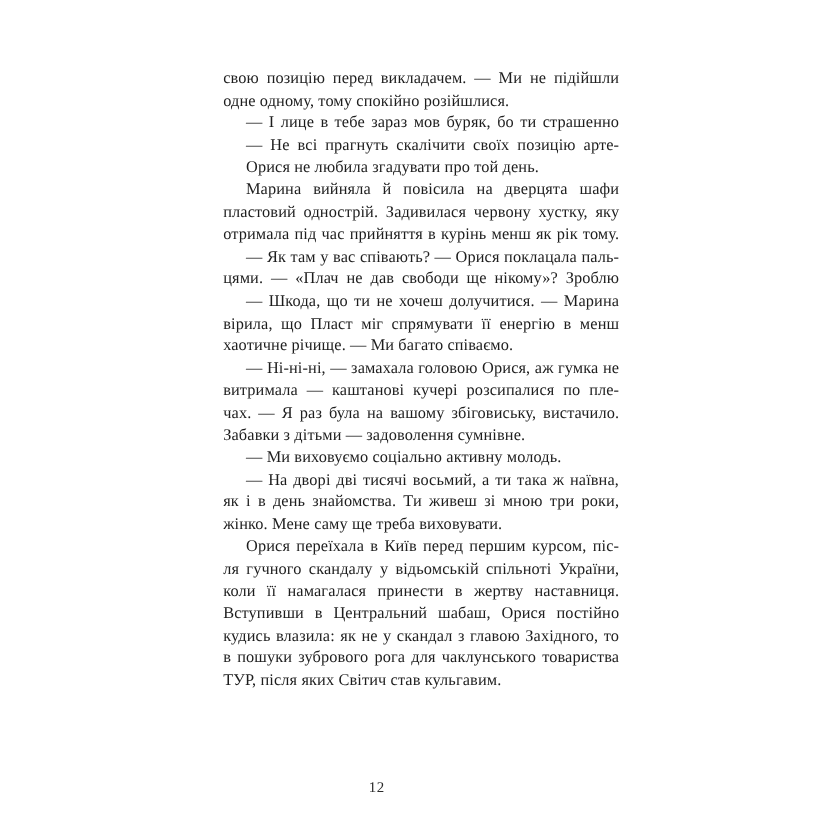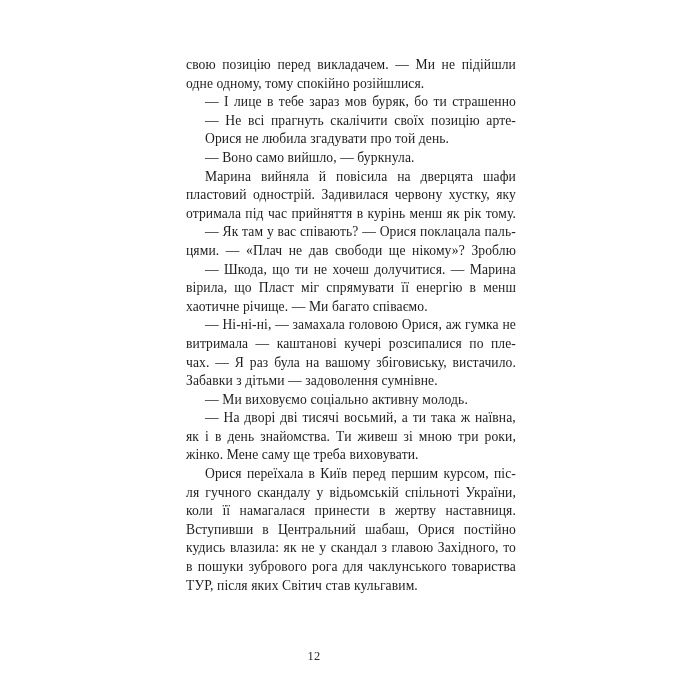--- a/index.html
+++ b/index.html
@@ -114,23 +114,20 @@
           <span>скалічити</span>
           <span>своїх</span>
           <span>позицію</span>
           <span>арте-</span>
         </span>
       </p>
       <p class="para">
         <span class="line indent">Орися не любила згадувати про той день.</span>
       </p>
       <p class="para">
-        <span class="line indent">— Воно само вийшло, — буркнула.</span>
-      </p>
-      <p class="para">
         <span class="line justify indent">
           <span>Марина</span>
           <span>вийняла</span>
           <span>й</span>
           <span>повісила</span>
           <span>на</span>
           <span>дверцята</span>
           <span>шафи</span>
         </span>
         <span class="line justify">

